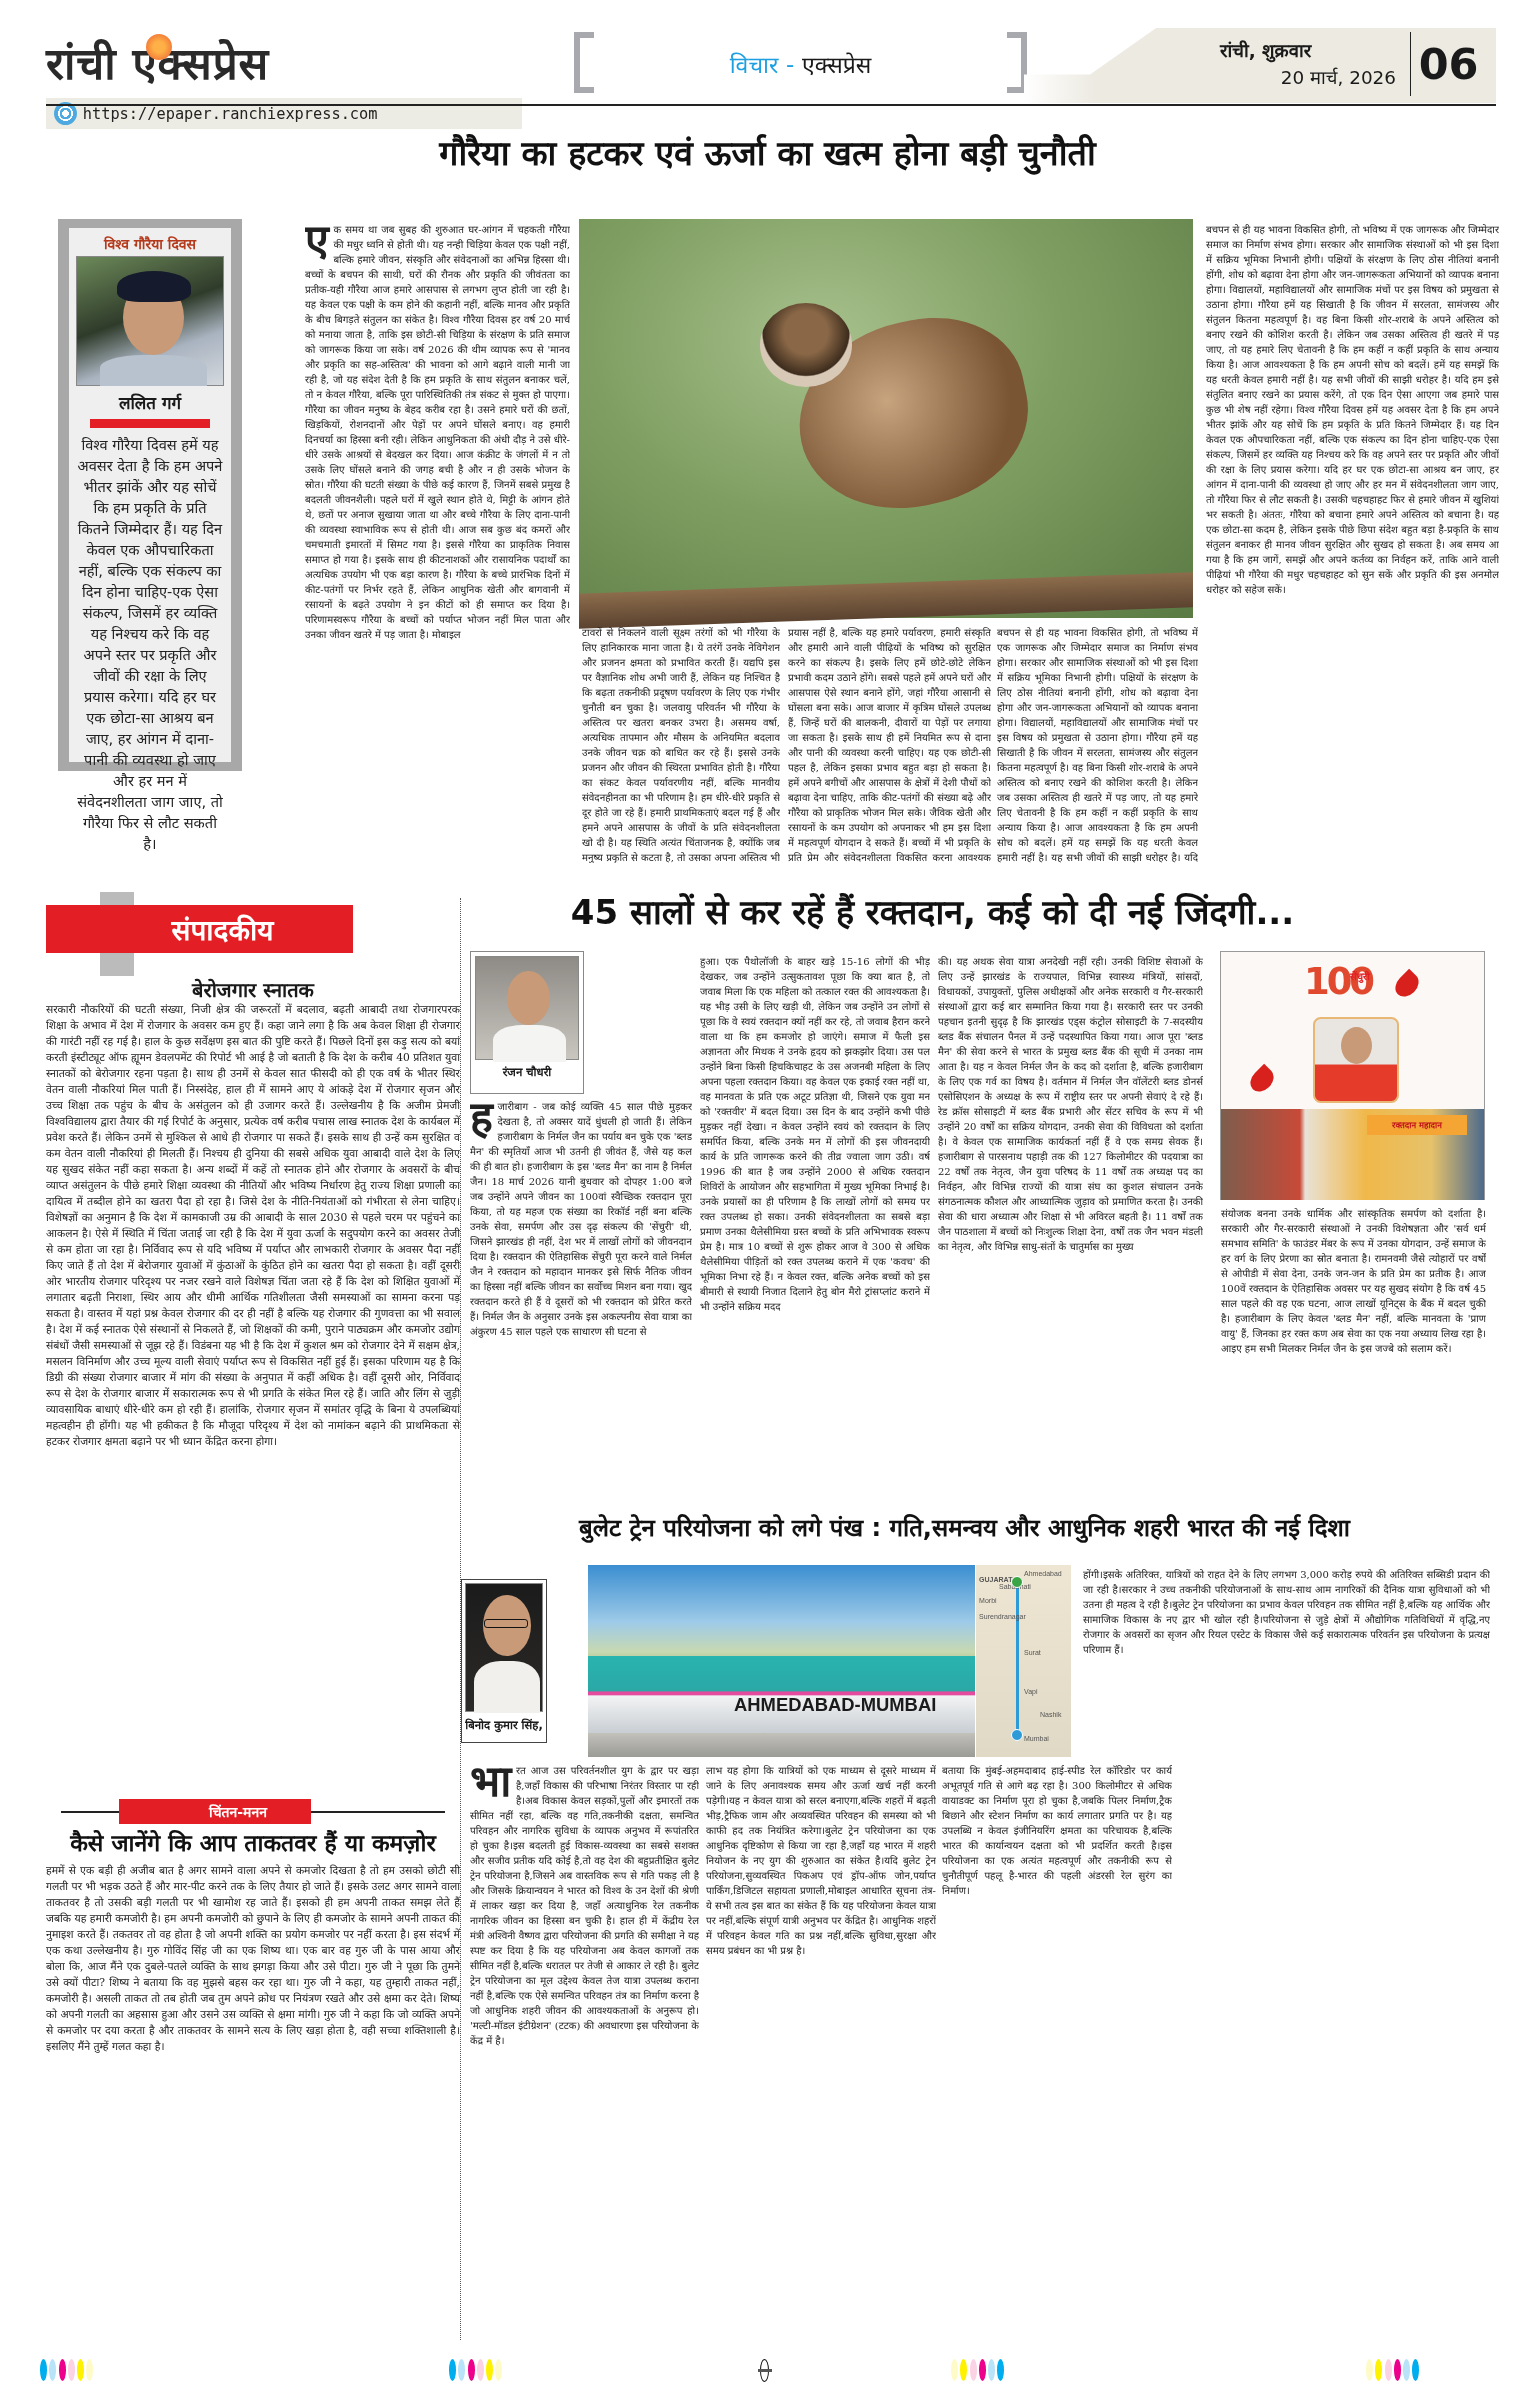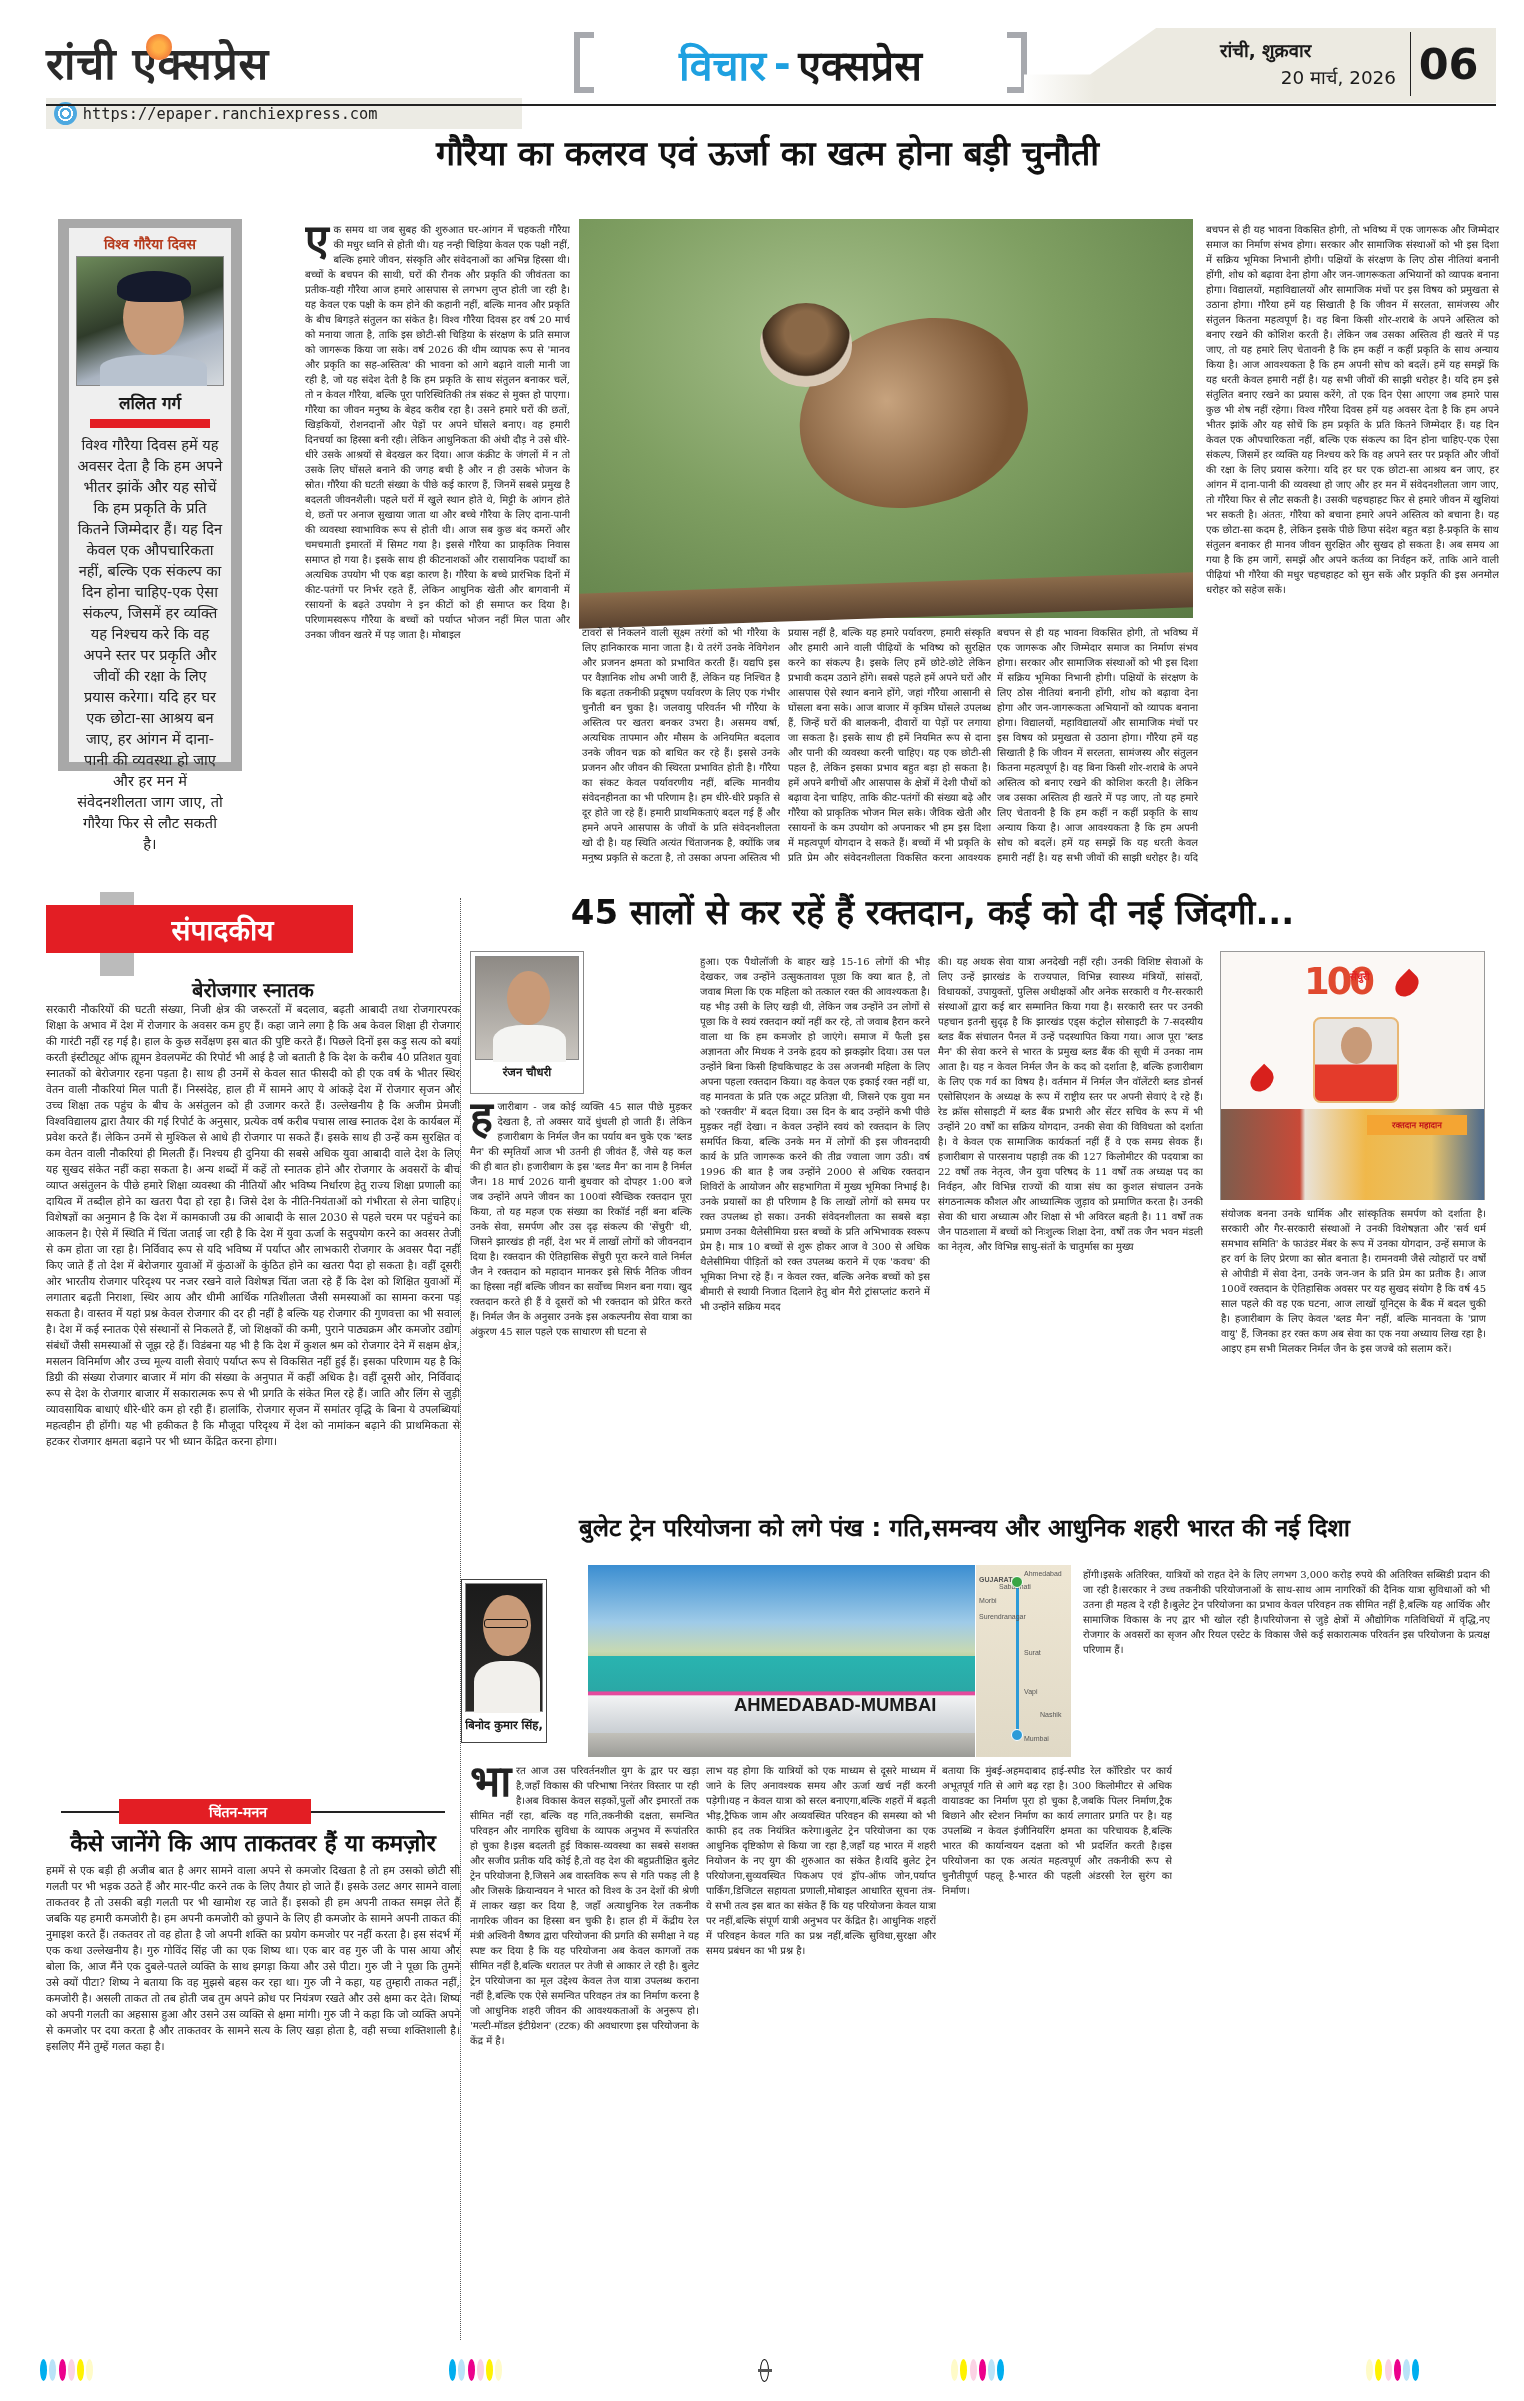--- a/index.html
+++ b/index.html
@@ -3,21 +3,21 @@
 <meta charset="utf-8">
 <style>
   * { box-sizing: border-box; margin: 0; padding: 0; }
   body { width: 1524px; height: 2401px; background: #fff; font-family: "DejaVu Sans", sans-serif; color: #1a1a1a; position: relative; overflow: hidden; }
   .abs { position: absolute; }
   .masthead-logo { left: 46px; top: 32px; font-family: "DejaVu Serif", serif; font-weight: 900; font-size: 44px; letter-spacing: 0.8px; color: #2a2a2a; }
   .logo-sun { left: 146px; top: 34px; width: 26px; height: 26px; border-radius: 50%; background: radial-gradient(circle, #ffb046 30%, #f3803a 70%); }
   .urlbar { left: 46px; top: 98px; width: 476px; height: 31px; background: #ecebe4; display: flex; align-items: center; padding-left: 7.7px; }
   .url-icon { width: 23px; height: 23px; border-radius: 50%; background: radial-gradient(circle, #fff 20%, #4ea9e0 22%, #4ea9e0 35%, #fff 37%, #fff 45%, #4ea9e0 47%); margin-right: 6.1px; }
   .url-text { font-family: "DejaVu Sans Mono", monospace; font-size: 15.3px; color: #222; }
-  .vichar { left: 574px; top: 37px; width: 453px; height: 54px; display: flex; justify-content: center; align-items: center; font-family: "DejaVu Sans", sans-serif; font-weight: bold; font-size: 41px; }
+  .vichar { left: 574px; top: 37px; width: 453px; height: 54px; display: flex; justify-content: center; align-items: center; font-family: "DejaVu Sans", sans-serif; font-weight: normal; font-size: 23px; }
   .bracket { top: 32px; width: 20px; height: 61px; border: 6.1px solid #a7a9ae; }
   .bracket.l { left: 574px; border-right: none; }
   .bracket.r { left: 1007px; border-left: none; }
   .vichar .blue { color: #1ea0e0; margin-right: 7.7px; }
   .vichar .black { color: #1a1a1a; margin-left: 7.7px; }
   .datebox { left: 1024px; top: 28px; width: 472px; height: 75px; background: linear-gradient(90deg,#fff 0%, #eceae1 15%); clip-path: polygon(28% 0, 100% 0, 100% 100%, 0 100%, 0 62%, 14% 62%); }
   .date-city { left: 1220px; top: 37px; width: 176px; text-align: left; font-size: 18.4px; font-weight: bold; }
   .date-day { left: 1220px; top: 64px; width: 176px; text-align: right; font-size: 18.4px; font-weight: normal; }
   .pagenum { left: 1410px; top: 32px; font-size: 43px; font-weight: bold; border-left: 1.5px solid #222; padding-left: 7.7px; line-height: 64px; }
   .headrule { left: 46px; top: 104px; width: 1450px; height: 1.5px; background: #222; }
@@ -87,21 +87,21 @@
   <span style="color:#1ea0e0">-</span>
   <span class="black">एक्सप्रेस</span>
 </div>
 
 <div class="abs datebox"></div>
 <div class="abs date-city">रांची, शुक्रवार</div>
 <div class="abs date-day">20 मार्च, 2026</div>
 <div class="abs pagenum">06</div>
 <div class="abs headrule"></div>
 
-<div class="abs headline h1">गौरैया का कलरव एवं ऊर्जा का खत्म होना बड़ी चुनौती</div>
+<div class="abs headline h1">गौरैया का हटकर एवं ऊर्जा का खत्म होना बड़ी चुनौती</div>
 
 <div class="abs sidebox">
   <div class="sidebox-inner">
     <div class="side-kicker">विश्व गौरैया दिवस</div>
     <div class="photo" style="height:130px;margin-top:3.1px;position:relative;">
       <div class="face" style="left:46px;top:23px;width:61px;height:75px;"></div>
       <div style="position:absolute;left:40px;top:14px;width:74px;height:31px;background:#151a2c;border-radius:50% 50% 30% 30%;"></div>
       <div style="position:absolute;left:23px;top:98px;width:107px;height:31px;background:#b8c2cf;border-radius:40% 40% 0 0;"></div>
     </div>
     <div class="author-name">ललित गर्ग</div>

